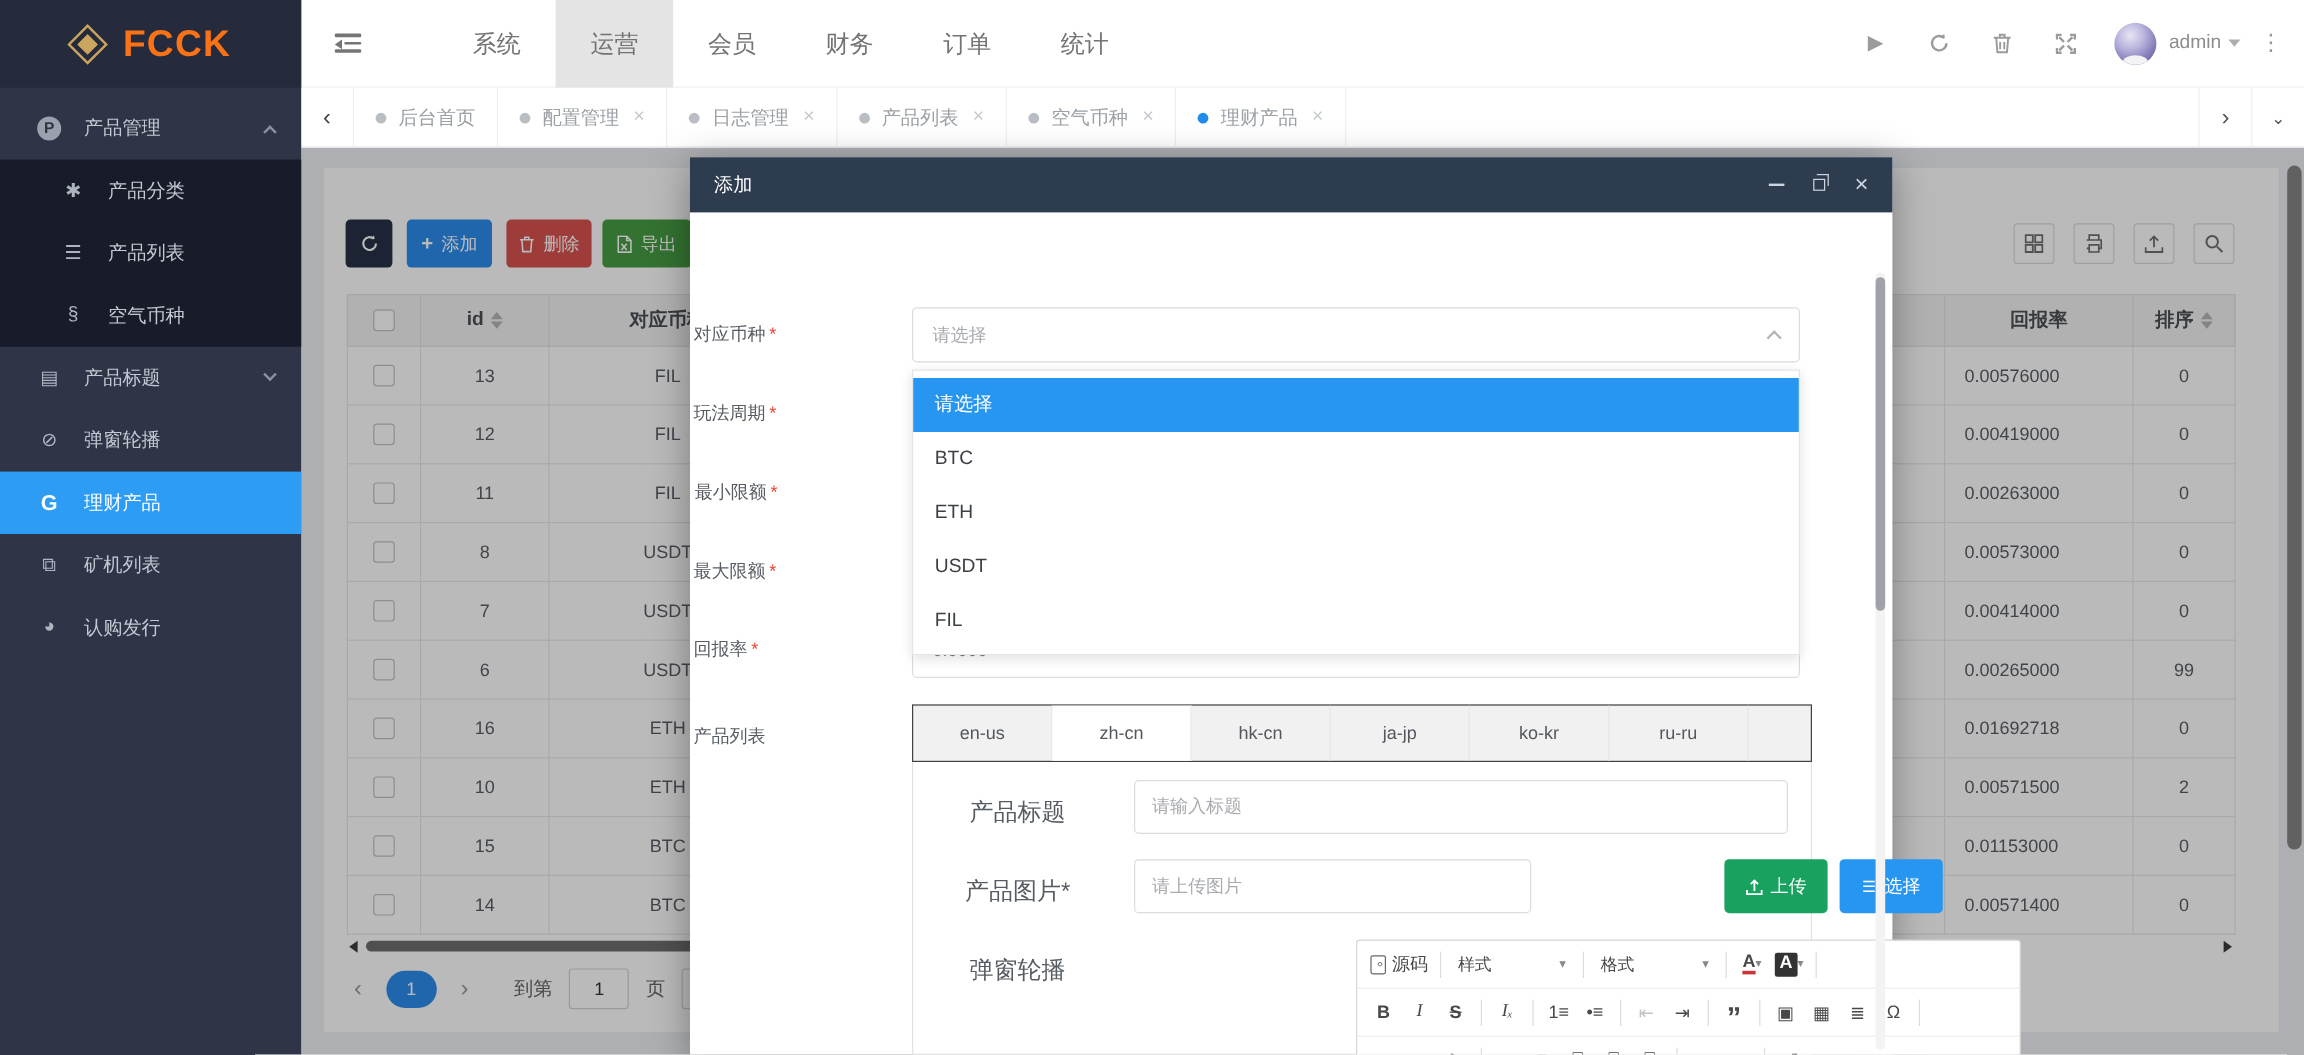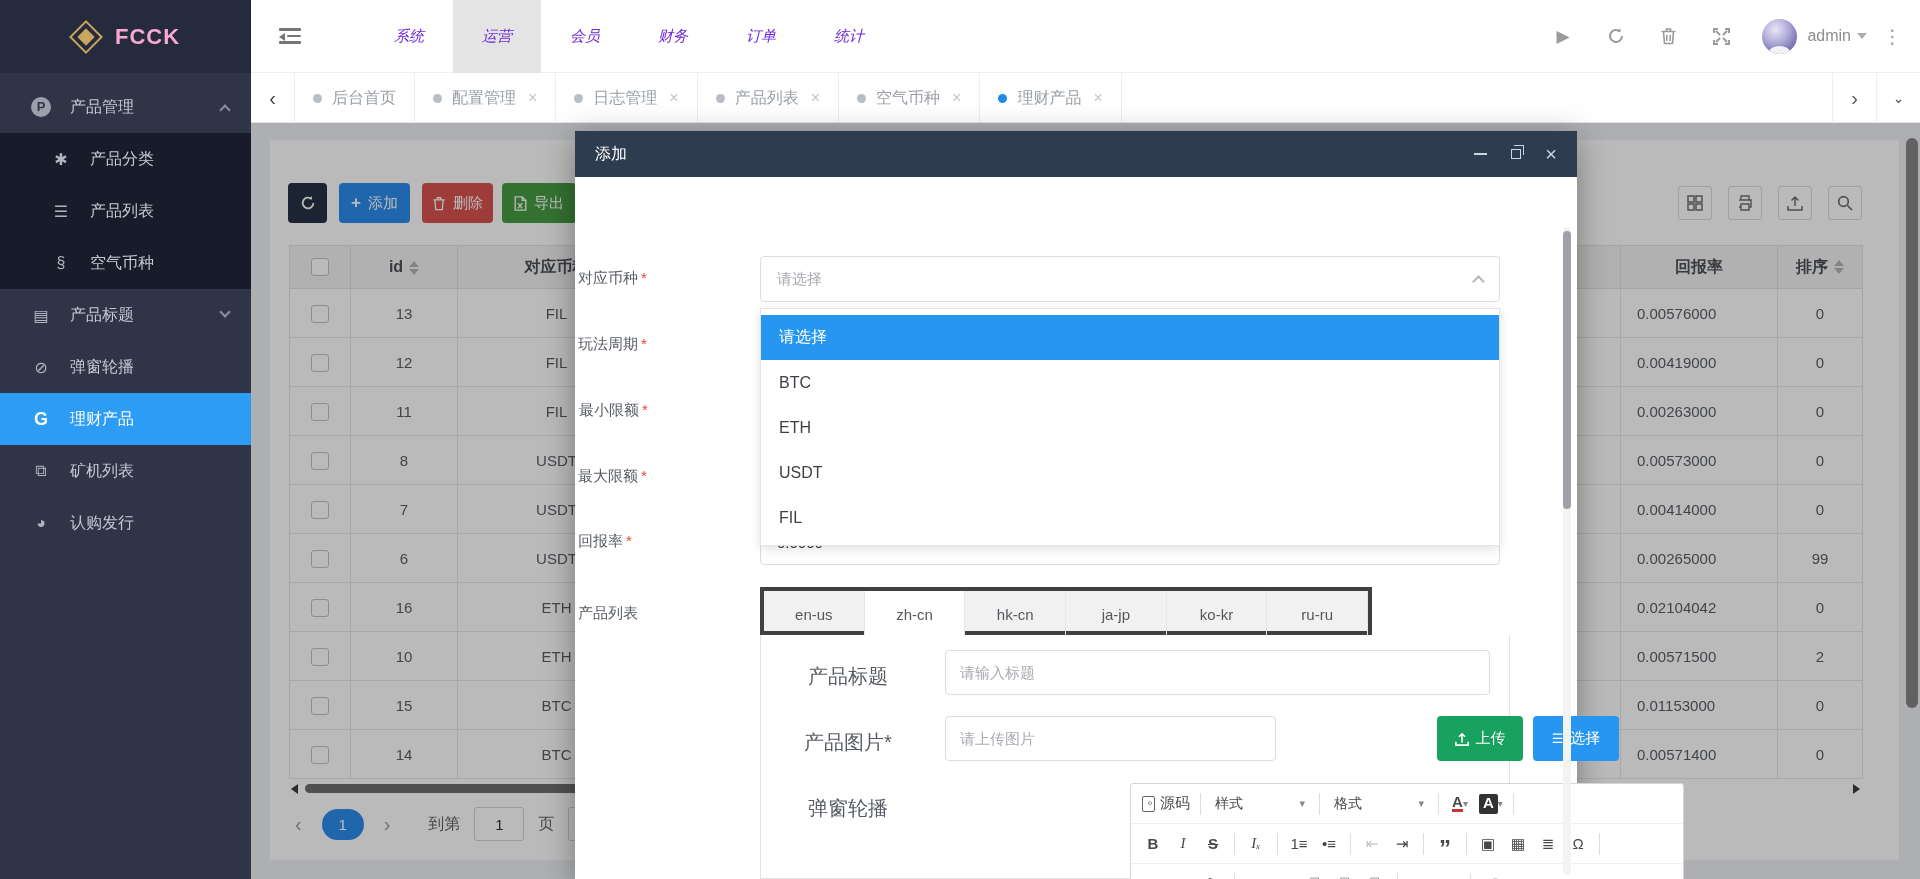--- a/index.html
+++ b/index.html
@@ -7,21 +7,21 @@
   body { font-family:"Liberation Sans","DejaVu Sans",sans-serif; background:#fff; overflow:hidden; }
   #stage { position:relative; width:1920px; height:879px; overflow:hidden; background:#eef0f4; }
 
   
   .sidebar { position:absolute; left:0; top:0; width:251px; height:879px; background:#2f3447; z-index:40; }
   .logo { height:73px; background:#252a3c; display:flex; align-items:center; justify-content:center; gap:14px; }
   .logo-diamond { position:relative; width:30px; height:30px; }
   .logo-diamond i { position:absolute; display:block; border:2px solid #c9a45c; transform:rotate(45deg); }
   .logo-diamond i:nth-child(1){ left:3px; top:3px; width:24px; height:24px; }
   .logo-diamond i:nth-child(2){ left:9px; top:9px; width:12px; height:12px; background:#caa75f; }
-  .logo-text { color:#f9a8d4; font-size:22px; font-weight:bold; letter-spacing:1px; }
+  .logo-text { color:#f97316; font-size:31px; font-weight:bold; letter-spacing:1px; }
   .menu { padding-top:8px; }
   .menu-item { position:relative; height:52px; display:flex; align-items:center; color:#c3c9d2; font-size:16px; cursor:pointer; }
   .menu-item .mi-icon { width:26px; text-align:center; margin-left:28px; margin-right:16px; font-size:16px; color:#aeb5bf; flex:none; }
   .menu-item.sub .mi-icon { margin-left:48px; }
   .menu-item .chev { position:absolute; right:22px; top:50%; margin-top:-5px; width:8px; height:8px; border-right:2px solid #8a909c; border-bottom:2px solid #8a909c; }
   .chev.up { transform:rotate(-135deg); margin-top:-1px; }
   .chev.down { transform:rotate(45deg); margin-top:-7px; }
   .submenu-block { background:#181c2a; }
   .menu-item.active { background:#2d9cf4; color:#fff; }
   .menu-item.active .mi-icon { color:#fff; }
@@ -31,21 +31,21 @@
   
   .topbar { position:absolute; left:251px; top:0; width:1669px; height:73px; background:#fff; z-index:30; border-bottom:1px solid #f0f0f0; display:flex; align-items:center; }
   .collapse-btn { width:60px; margin-left:28px; display:flex; align-items:center; cursor:pointer; }
   .burger { position:relative; width:22px; height:16px; }
   .burger i { position:absolute; right:0; height:2.5px; background:#757575; border-radius:1px; }
   .burger i:nth-child(1){ top:0; width:22px; }
   .burger i:nth-child(2){ top:6.5px; width:14px; }
   .burger i:nth-child(3){ top:13px; width:22px; }
   .burger::before { content:""; position:absolute; left:0; top:5px; border-top:4px solid transparent; border-bottom:4px solid transparent; border-right:6px solid #757575; }
   .nav-items { display:flex; height:73px; margin-left:26px; }
-  .nav-item { height:73px; display:flex; align-items:center; padding:0 29px; font-size:15px; color:#6d28d9; cursor:pointer;font-style:italic; }
+  .nav-item { height:73px; display:flex; align-items:center; padding:0 29px; font-size:20px; color:#737373; cursor:pointer; }
   .nav-item.active { background:#e4e4e4; }
   .top-actions { margin-left:auto; display:flex; align-items:center; gap:0; }
   .ta-btn { width:53px; height:40px; display:flex; align-items:center; justify-content:center; color:#9b9b9b; cursor:pointer; font-size:17px; }
   .ta-btn svg { stroke:#9b9b9b; }
   .avatar { width:35px; height:35px; border-radius:50%; margin-left:14px; background:radial-gradient(circle at 38% 30%, #e8e6f4 0%, #b9b4dd 35%, #7e78b5 70%, #5f5a91 100%); position:relative; overflow:hidden; flex:none; }
   .avatar::after { content:""; position:absolute; left:7px; bottom:-4px; width:21px; height:12px; background:#f3f2f5; border-radius:50% 50% 0 0; }
   .username { color:#8d8d8d; font-size:16px; margin:0 6px 0 10px; }
   .caret-down { width:0; height:0; border-left:5px solid transparent; border-right:5px solid transparent; border-top:6px solid #aeaeae; margin-right:8px; }
   .kebab { color:#9b9b9b; font-size:19px; letter-spacing:0; padding:0 18px 0 8px; cursor:pointer; }
 
@@ -115,21 +115,21 @@
   .flabel { position:absolute; width:170px; text-align:left; font-size:15px; color:#575c63; }
   .flabel .req { color:#e43; margin-left:3px; }
   .finput { position:absolute; left:185px; width:740px; height:46px; border:1px solid #d9dce1; border-radius:4px; background:#fff; font-size:15px; color:#333; padding:0 16px; }
   .finput::placeholder { color:#a8abb0; }
   .select-box { position:absolute; left:185px; width:740px; height:46px; border:1px solid #d9dce1; border-radius:4px; background:#fff; display:flex; align-items:center; padding:0 16px; color:#a8abb0; font-size:15px; cursor:pointer; }
   .select-box .chevron { position:absolute; right:16px; top:20px; width:9px; height:9px; border-left:2px solid #b3b6bb; border-top:2px solid #b3b6bb; transform:rotate(45deg); }
   .dropdown { position:absolute; left:185px; top:131px; width:740px; height:238px; background:#fff; border:1px solid #e4e4e4; box-shadow:0 3px 10px rgba(0,0,0,.12); z-index:6; padding:6px 0; }
   .dd-item { height:45px; display:flex; align-items:center; padding:0 18px; font-size:16px; color:#3c3f44; cursor:pointer; }
   .dd-item.selected { background:#2696f0; color:#fff; }
 
-  .lang-tabs { position:absolute; left:185px; top:410px; width:612px; height:48px; background:#f1f1f1; border:4px solid #404040; display:flex; }
+  .lang-tabs { position:absolute; left:185px; top:410px; width:750px; height:48px; background:#f1f1f1; border:1px solid #404040; display:flex; }
   .ltab { width:116px; height:46px; display:flex; align-items:center; justify-content:center; font-size:15px; color:#54585e; border-right:1px solid #e7e7e7; cursor:pointer; }
   .ltab.active { background:#fff; }
   .lang-panel { position:absolute; left:185px; top:458px; width:750px; height:244px; border:1px solid #e2e2e2; border-top:none; background:#fff; }
   .plabel { position:absolute; text-align:center; width:150px; font-size:20px; color:#575c63; }
   .pinput { position:absolute; height:45px; border:1px solid #d9dce1; border-radius:4px; font-size:15px; color:#333; padding:0 14px; background:#fff; }
   .pinput::placeholder { color:#a8abb0; }
   .btn-upload { position:absolute; left:676px; top:81px; width:86px; height:45px; background:#18a15f; }
   .btn-choose { position:absolute; left:772px; top:81px; width:86px; height:45px; background:#2696f0; }
 
   
@@ -413,21 +413,21 @@
             <td>USDT</td>
             <td></td>
             <td class="rate">0.00265000</td>
             <td>99</td>
           </tr>
           <tr>
             <td><span class="cb"></span></td>
             <td>16</td>
             <td>ETH</td>
             <td></td>
-            <td class="rate">0.02104042</td>
+            <td class="rate">0.01692718</td>
             <td>0</td>
           </tr>
           <tr>
             <td><span class="cb"></span></td>
             <td>10</td>
             <td>ETH</td>
             <td></td>
             <td class="rate">0.00571500</td>
             <td>2</td>
           </tr>

